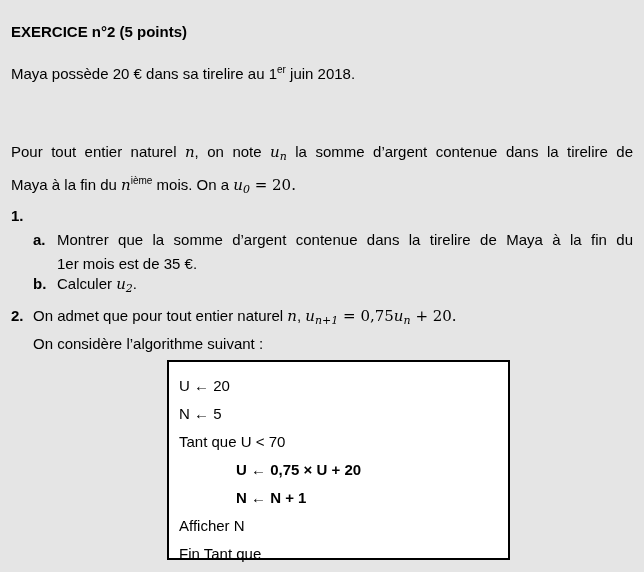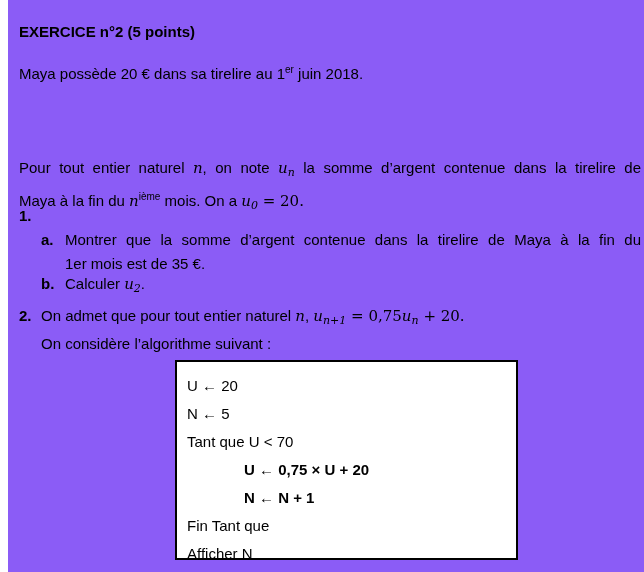--- a/index.html
+++ b/index.html
@@ -5,21 +5,21 @@
   * { margin: 0; padding: 0; box-sizing: border-box; }
   html, body { background: #ffffff; }
   body {
     width: 644px; height: 572px;
     font-family: "Liberation Sans", "DejaVu Sans", sans-serif;
     font-size: 15px;
     color: #000000;
     position: relative;
     overflow: hidden;
   }
-  .page { position: absolute; inset: 0; background: #8b5cf6; margin-left: 8px; }
+  .page { position: absolute; inset: 0; background: #e5e5e5; }
 
   .abs { position: absolute; }
 
   .title {
     left: 11px; top: 20px;
     font-weight: bold;
     line-height: 24px;
     font-size: 15px;
   }
 
@@ -85,21 +85,21 @@
 </head>
 <body>
 
 <div class="page">
 
   <h1 class="abs title">EXERCICE n°2 (5 points)</h1>
 
   <p class="abs pline" style="left:11px; top:58px;"><span>Maya possède 20 € dans sa tirelire au 1</span><sup class="sup">er</sup><span> juin 2018.</span></p>
 
 
-  <div class="abs jwrap" style="top:156px;">
+  <div class="abs jwrap" style="top:140px;">
     <div class="jline"><span>Pour tout entier naturel </span><span class="math">n</span><span>, on note </span><span class="math">u</span><span class="msub">n</span><span> la somme d’argent contenue dans la tirelire de</span></div>
     <div class="pline"><span>Maya à la fin du </span><span class="math">n</span><sup class="sup">ième</sup><span> mois. On a </span><span class="math">u</span><span class="msub">0</span><span class="mathtxt"> = 20.</span></div>
   </div>
 
   <div class="abs pline qnum" style="left:11px; top:204px;">1.</div>
 
   <div class="abs item-row" style="top:228px;">
     <span class="item-label">a.</span>
     <div class="item-body">
       <div class="jline">Montrer que la somme d’argent contenue dans la tirelire de Maya à la fin du</div>
@@ -119,17 +119,17 @@
       <div>On considère l’algorithme suivant :</div>
     </div>
   </div>
 
   <div class="abs algo-box">
     <div class="algo-line">U ← 20</div>
     <div class="algo-line">N ← 5</div>
     <div class="algo-line">Tant que U &lt; 70</div>
     <div class="algo-line indent">U ← 0,75 × U + 20</div>
     <div class="algo-line indent">N ← N + 1</div>
+    <div class="algo-line">Afficher N</div>
     <div class="algo-line">Fin Tant que</div>
-    <div class="algo-line">Afficher N</div>
   </div>
 
 </div>
 
 </body></html>

